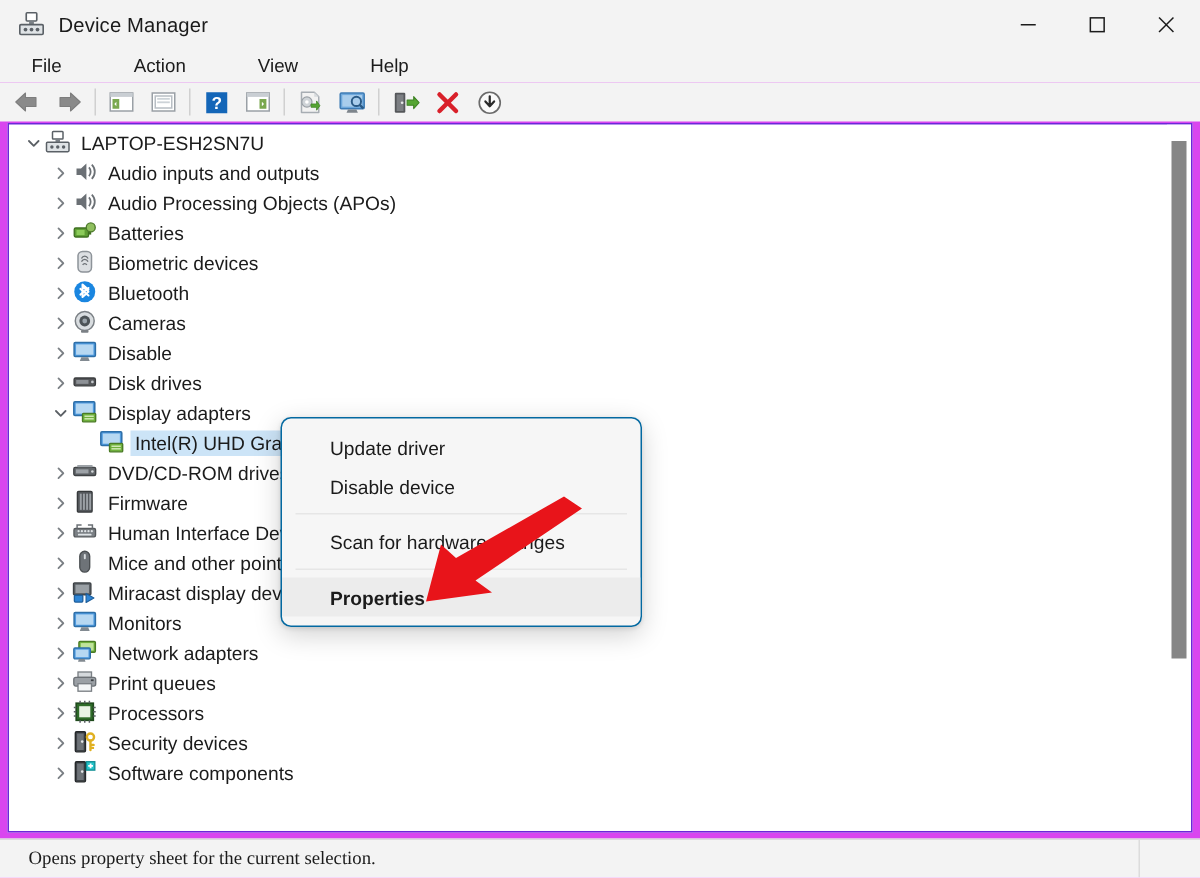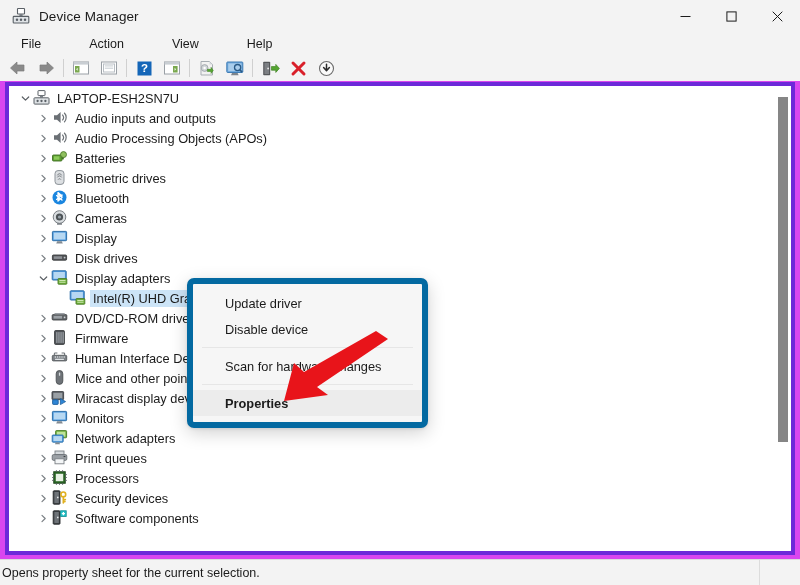--- a/index.html
+++ b/index.html
@@ -34,21 +34,21 @@
   .toolbar{
     position:absolute;left:0;top:55px;width:800px;height:26px;
     background:#f3f3f3;display:flex;align-items:center;padding-left:4px;box-sizing:border-box;
   }
   .tbtn{width:28px;height:24px;display:flex;align-items:center;justify-content:center;cursor:default;}
   .tsep{width:1px;height:18px;background:#d0d0d0;margin:0 3px;}
 
   
   .client{
     position:absolute;left:5px;top:82px;width:790px;height:473px;
-    background:#ffffff;border:4px solid #6d28d9;box-sizing:border-box;overflow:hidden;
+    background:#ffffff;border:1px solid #6d28d9;box-sizing:border-box;overflow:hidden;
   }
   .tree{position:absolute;left:0;top:0;width:772px;padding-top:2px;box-sizing:border-box;}
   .row{
     height:20px;display:flex;align-items:center;white-space:nowrap;
     font-size:12.8px;color:#1b1b1b;cursor:default;
   }
   .row .twisty{
     width:16px;height:20px;flex:none;display:flex;align-items:center;justify-content:center;
     color:#6b6b6b;font-size:9px;
   }
@@ -59,42 +59,42 @@
   .lvl2{padding-left:44px;}
   .row.selected .lbl{background:#cce4f7;padding:1px 18px 1px 3px;margin-left:-3px;}
 
   
   .vscroll{position:absolute;right:0;top:0;width:16px;height:100%;background:#ffffff;}
   .vthumb{position:absolute;left:3px;top:11px;width:10px;height:345px;background:#868686;border-radius:0;}
 
   
   .ctxmenu{
     position:absolute;left:187px;top:278px;width:241px;
-    background:#f6f6f6;border:6px solid #0369a1;border-radius:7px;
+    background:#f6f6f6;border:1px solid #0369a1;border-radius:7px;
     box-shadow:0 5px 18px rgba(0,0,0,0.18),0 1px 3px rgba(0,0,0,0.10);
     padding:6px 0 6px 0;box-sizing:border-box;overflow:hidden;
   }
   .ctxitem{
     height:26px;display:flex;align-items:center;padding-left:32px;
     font-size:12.8px;color:#1b1b1b;cursor:default;box-sizing:border-box;
   }
   .ctxitem.bold{font-weight:bold;}
   .ctxitem.hover{background:#ececec;}
   .ctxsep{height:1px;background:#e6e6e6;margin:5px 9px;}
 
   
   .arrow{position:absolute;left:270px;top:325px;width:125px;height:85px;pointer-events:none;}
 
   
   .statusbar{
     position:absolute;left:0;bottom:0;width:800px;height:26px;
     background:#f3f3f3;border-top:1px solid #dcdcdc;box-sizing:border-box;
     display:flex;align-items:center;
   }
-  .status-text{font-size:12.5px;color:#1b1b1b;padding-left:2px;}
+  .status-text{font-size:12.5px;color:#1b1b1b;padding-left:19px;font-family:Liberation Serif, serif;}
   .status-gripbox{position:absolute;right:0;top:0;width:40px;height:25px;border-left:1px solid #dcdcdc;}
 </style>
 </head>
 <body>
 
 <div class="window">
 
   <div class="titlebar">
     <div class="title-icon">
       <svg width="18" height="18" viewBox="0 0 18 18">
@@ -282,21 +282,21 @@
             <svg width="9" height="9" viewBox="0 0 9 9">
               <path d="M3 1.3 L6.2 4.5 L3 7.7" fill="none" stroke="#7b8085" stroke-width="1.2" stroke-linecap="round" stroke-linejoin="round"></path>
             </svg>
           </span>
           <span class="ico"><svg width="17" height="17" viewBox="0 0 17 17">
               <rect x="4" y="1.6" width="9" height="13.8" rx="3" fill="#dcdfe2" stroke="#8d9399" stroke-width="1"></rect>
               <path d="M6.3 6.4 A2.6 3.6 0 0 1 10.7 6.4" fill="none" stroke="#6b7075" stroke-width="0.85"></path>
               <path d="M6.3 8.4 A2.6 3.2 0 0 1 10.7 8.4" fill="none" stroke="#6b7075" stroke-width="0.85"></path>
               <path d="M7.1 10.6 A1.7 2 0 0 1 9.9 10.6" fill="none" stroke="#6b7075" stroke-width="0.85"></path>
             </svg></span>
-          <span class="lbl">Biometric drives</span>
+          <span class="lbl">Biometric devices</span>
         </div>
         <div class="row lvl1">
           <span class="twisty">
             <svg width="9" height="9" viewBox="0 0 9 9">
               <path d="M3 1.3 L6.2 4.5 L3 7.7" fill="none" stroke="#7b8085" stroke-width="1.2" stroke-linecap="round" stroke-linejoin="round"></path>
             </svg>
           </span>
           <span class="ico"><svg width="17" height="17" viewBox="0 0 17 17">
               <circle cx="8.5" cy="8.5" r="7" fill="#1a86e0"></circle>
               <path d="M7 5 L11 8.5 L7 12 L7 3.6 L11 7.1" fill="none" stroke="#ffffff" stroke-width="1.35" stroke-linejoin="round" stroke-linecap="round"></path>
@@ -322,21 +322,21 @@
           <span class="twisty">
             <svg width="9" height="9" viewBox="0 0 9 9">
               <path d="M3 1.3 L6.2 4.5 L3 7.7" fill="none" stroke="#7b8085" stroke-width="1.2" stroke-linecap="round" stroke-linejoin="round"></path>
             </svg>
           </span>
           <span class="ico"><svg width="17" height="17" viewBox="0 0 17 17">
               <rect x="1.4" y="2.4" width="14.2" height="9.3" rx="0.8" fill="#4f9be0" stroke="#2e6fa8" stroke-width="1"></rect>
               <rect x="2.7" y="3.6" width="11.6" height="6.9" fill="#b7d8f2"></rect>
               <path d="M6.2 12.2 L10.8 12.2 L11.8 14.6 L5.2 14.6 Z" fill="#828a91"></path>
             </svg></span>
-          <span class="lbl">Display</span>
+          <span class="lbl">Disable</span>
         </div>
         <div class="row lvl1">
           <span class="twisty">
             <svg width="9" height="9" viewBox="0 0 9 9">
               <path d="M3 1.3 L6.2 4.5 L3 7.7" fill="none" stroke="#7b8085" stroke-width="1.2" stroke-linecap="round" stroke-linejoin="round"></path>
             </svg>
           </span>
           <span class="ico"><svg width="17" height="17" viewBox="0 0 17 17">
               <rect x="1.4" y="6" width="14.2" height="5.2" rx="1" fill="#55575a" stroke="#3a3c3e" stroke-width="0.9"></rect>
               <rect x="2.8" y="7.3" width="8.2" height="2.6" fill="#8d9196"></rect>

